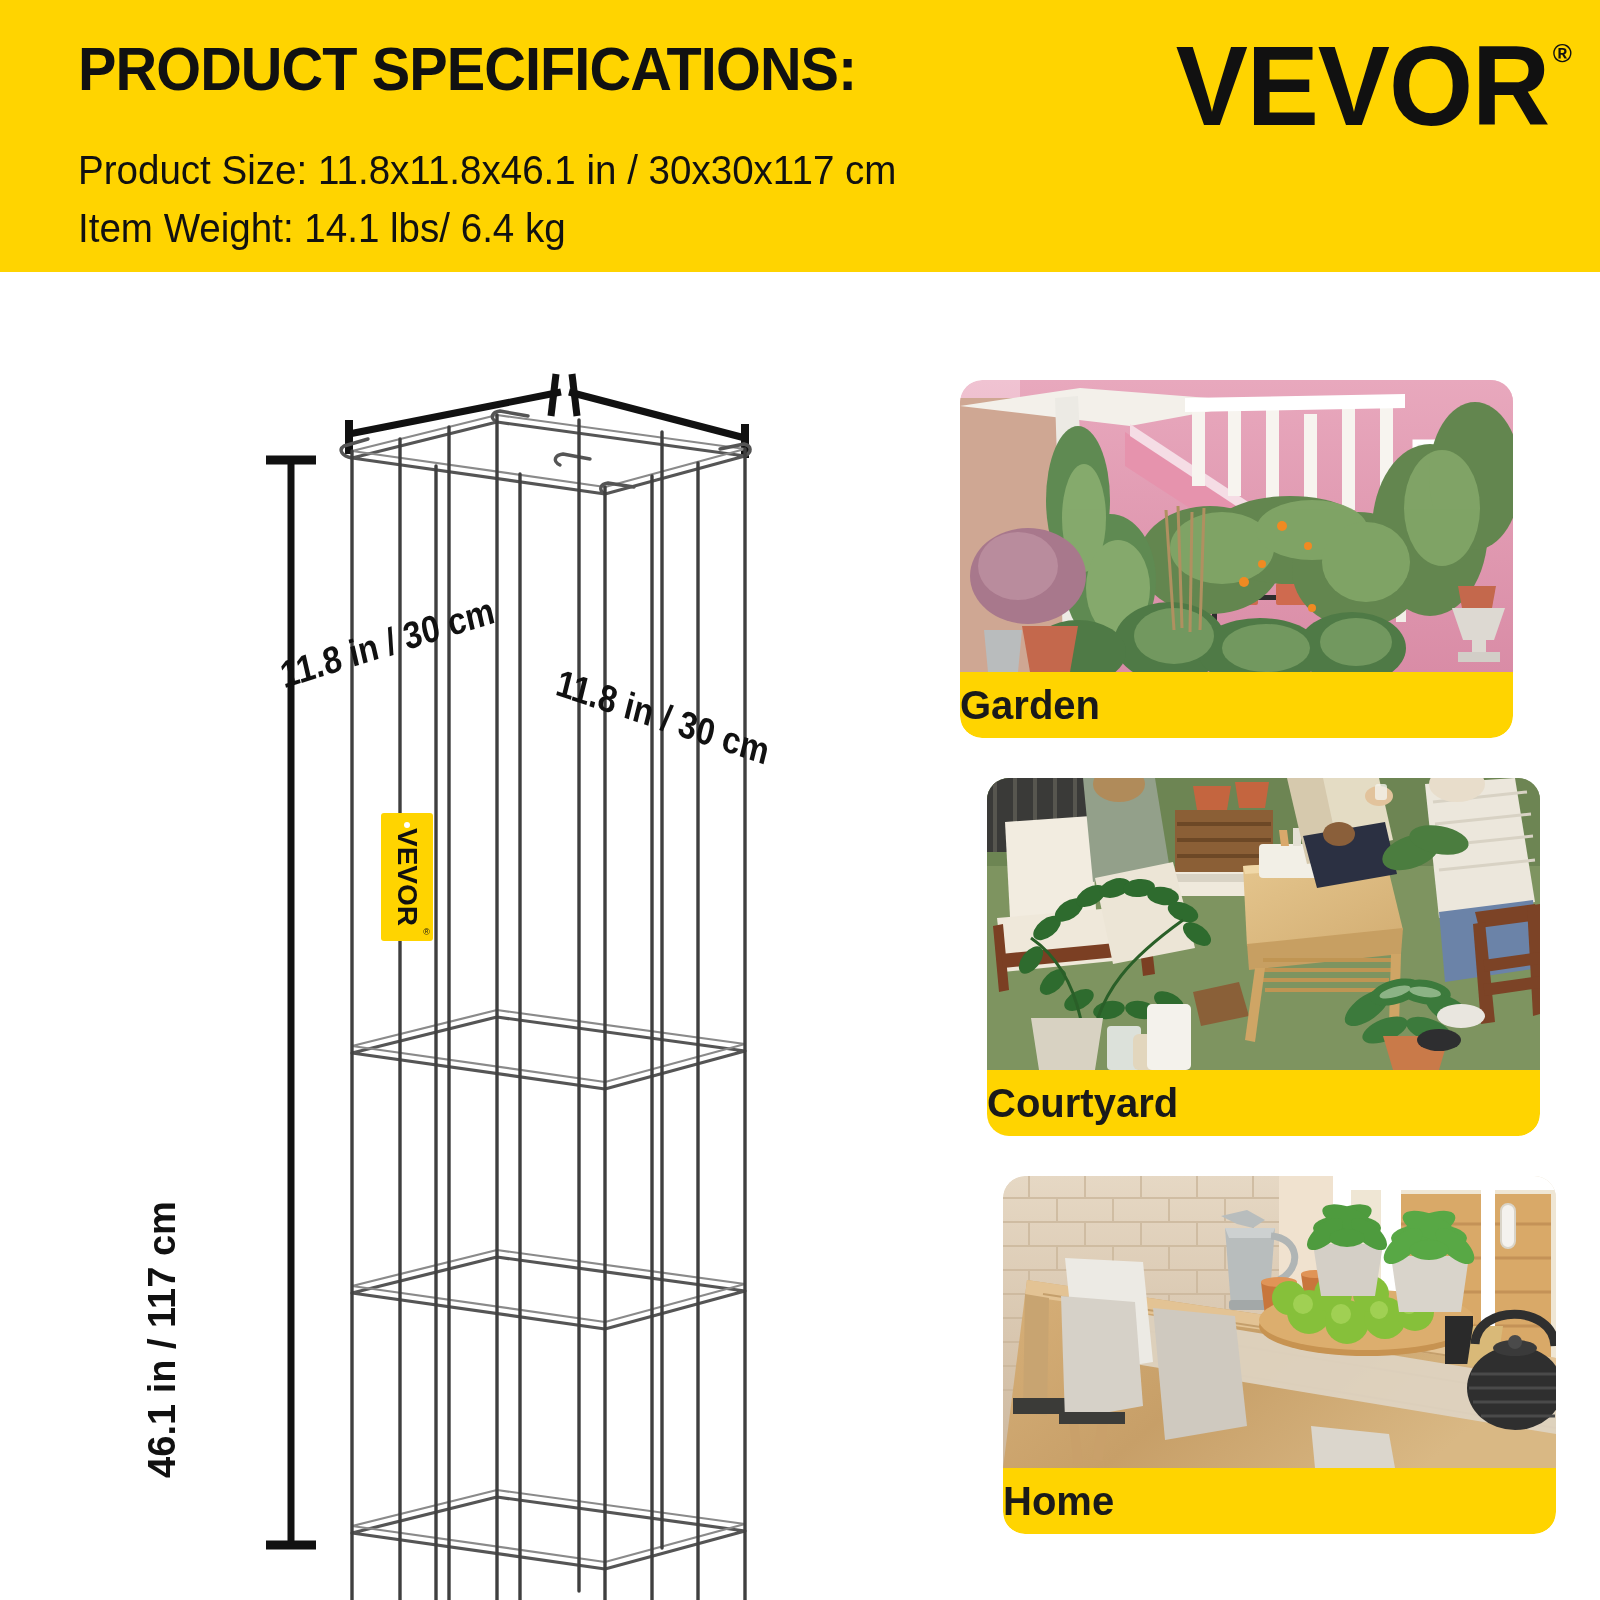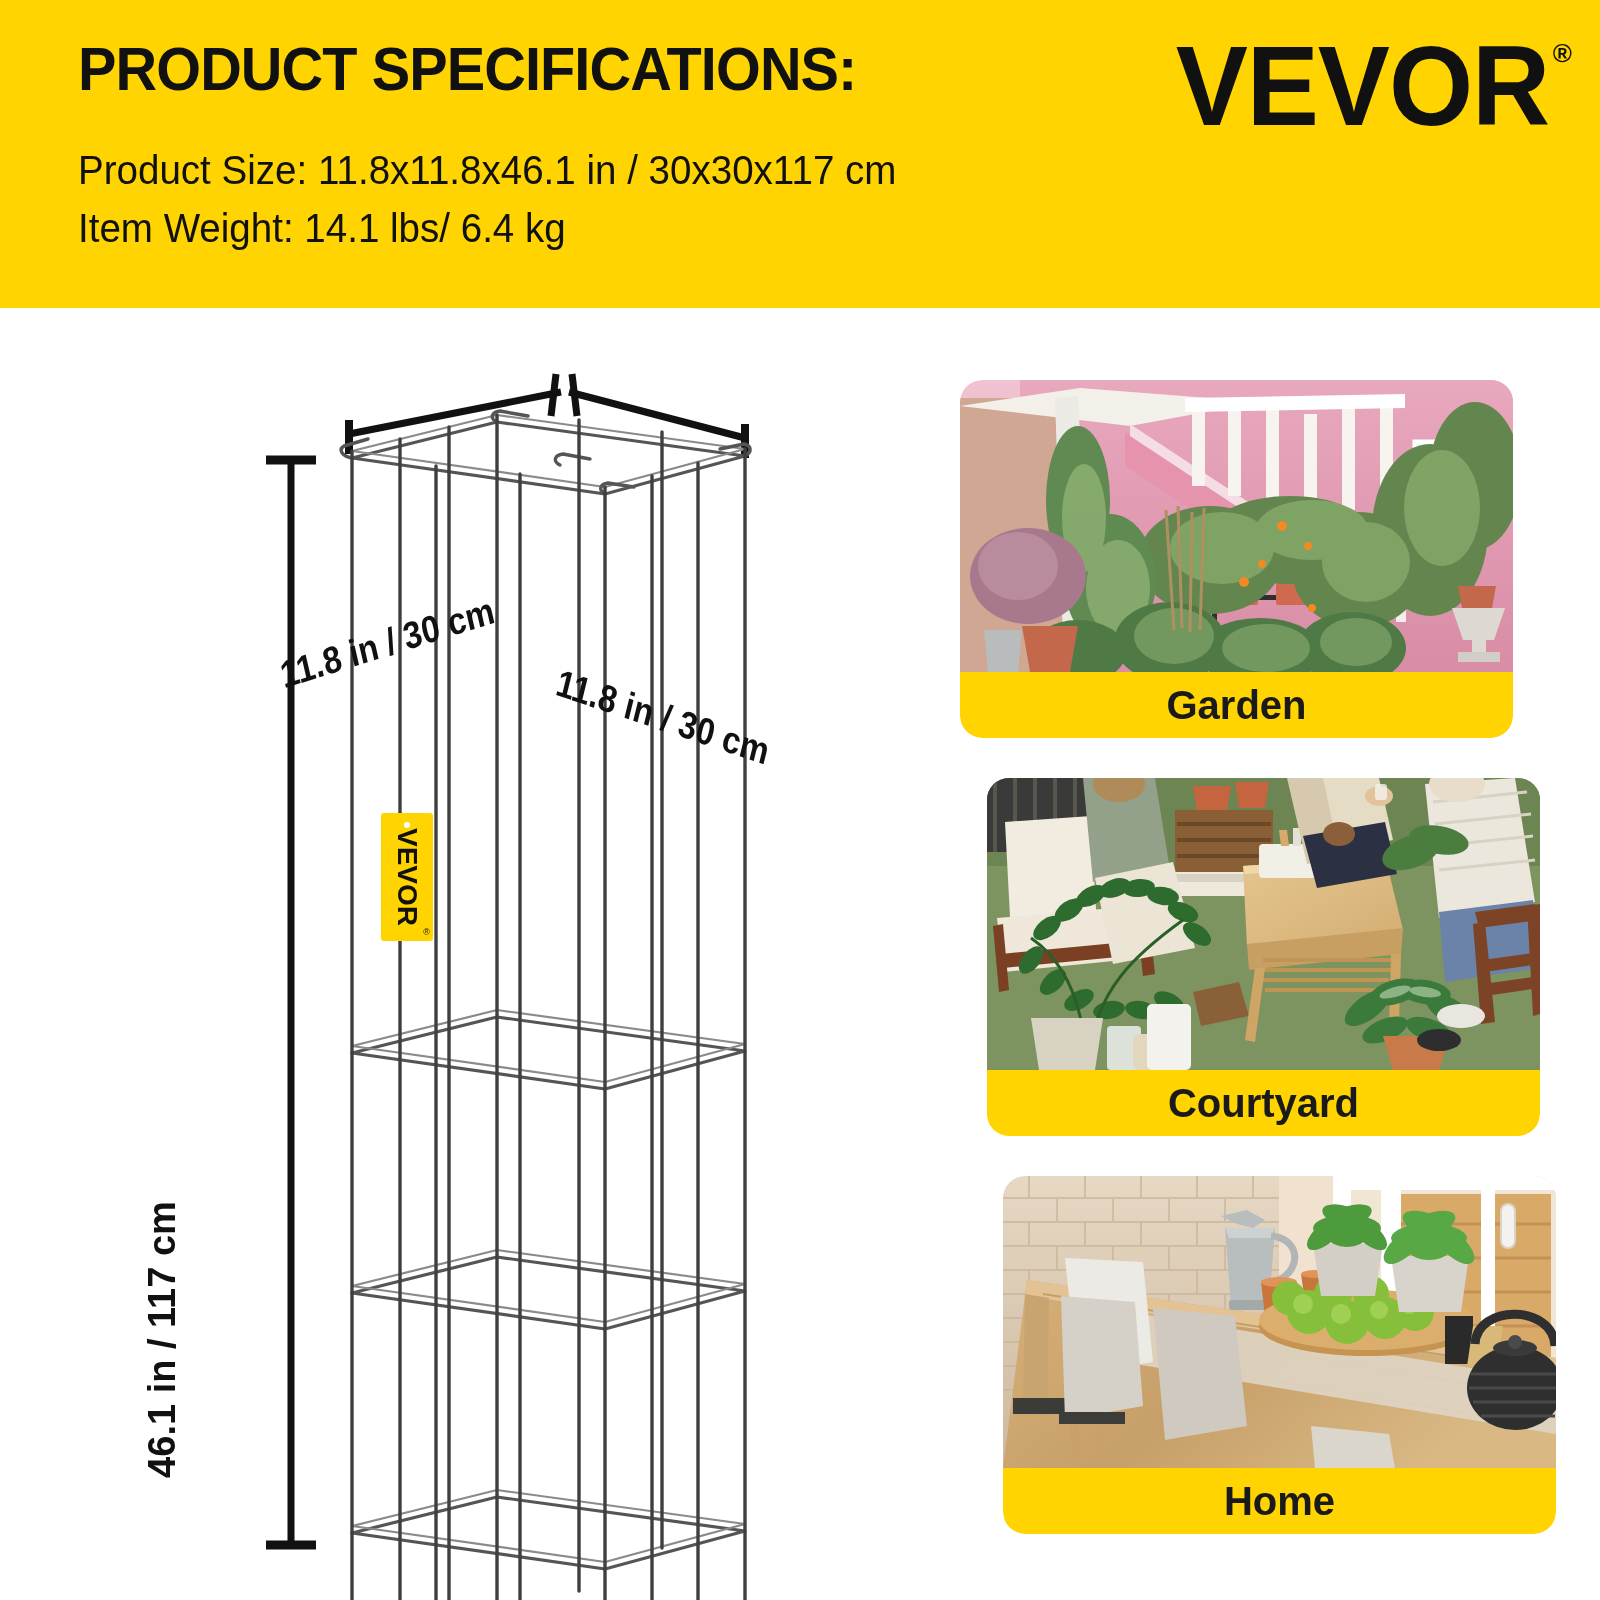--- a/index.html
+++ b/index.html
@@ -5,21 +5,21 @@
   html,body{margin:0;padding:0;}
   body{
     width:1600px;height:1600px;
     background:#ffffff;
     font-family:"Liberation Sans", sans-serif;
     overflow:hidden;
     position:relative;
   }
   
   #header{
-    position:absolute;left:0;top:0;width:1600px;height:308px;
+    position:absolute;left:0;top:0;width:1600px;height:272px;
     background:var(--brand,#ffd400);
     box-sizing:border-box;
   }
   #spec-title{
     position:absolute;left:78px;top:38px;
     font-size:62px;line-height:62px;font-weight:bold;
     letter-spacing:-1px;
     color:#111111;
     font-family:"Liberation Sans Narrow","Liberation Sans",sans-serif;
     transform:scaleX(0.93);transform-origin:left top;
@@ -103,21 +103,21 @@
     border-radius:22px;
     overflow:hidden;
     background:#ffffff;
   }
   .card-photo{
     position:relative;width:553px;height:292px;overflow:hidden;
     border-top-left-radius:22px;border-top-right-radius:4px;
   }
   .card-photo svg{position:absolute;left:0;top:0;}
   .card-caption{
-    height:66px;line-height:66px;text-align:center;
+    height:66px;line-height:66px;
     background:var(--brand,#ffd400);
     font-size:40px;font-weight:bold;color:#1a1a1a;
     border-bottom-left-radius:22px;border-bottom-right-radius:22px;
     font-family:"Liberation Sans",sans-serif;
   }
   #card-0{top:380px;}
   #card-1{top:778px;padding-left:27px;}
   #card-2{top:1176px;margin-left:43px;}
 </style>
 </head>

